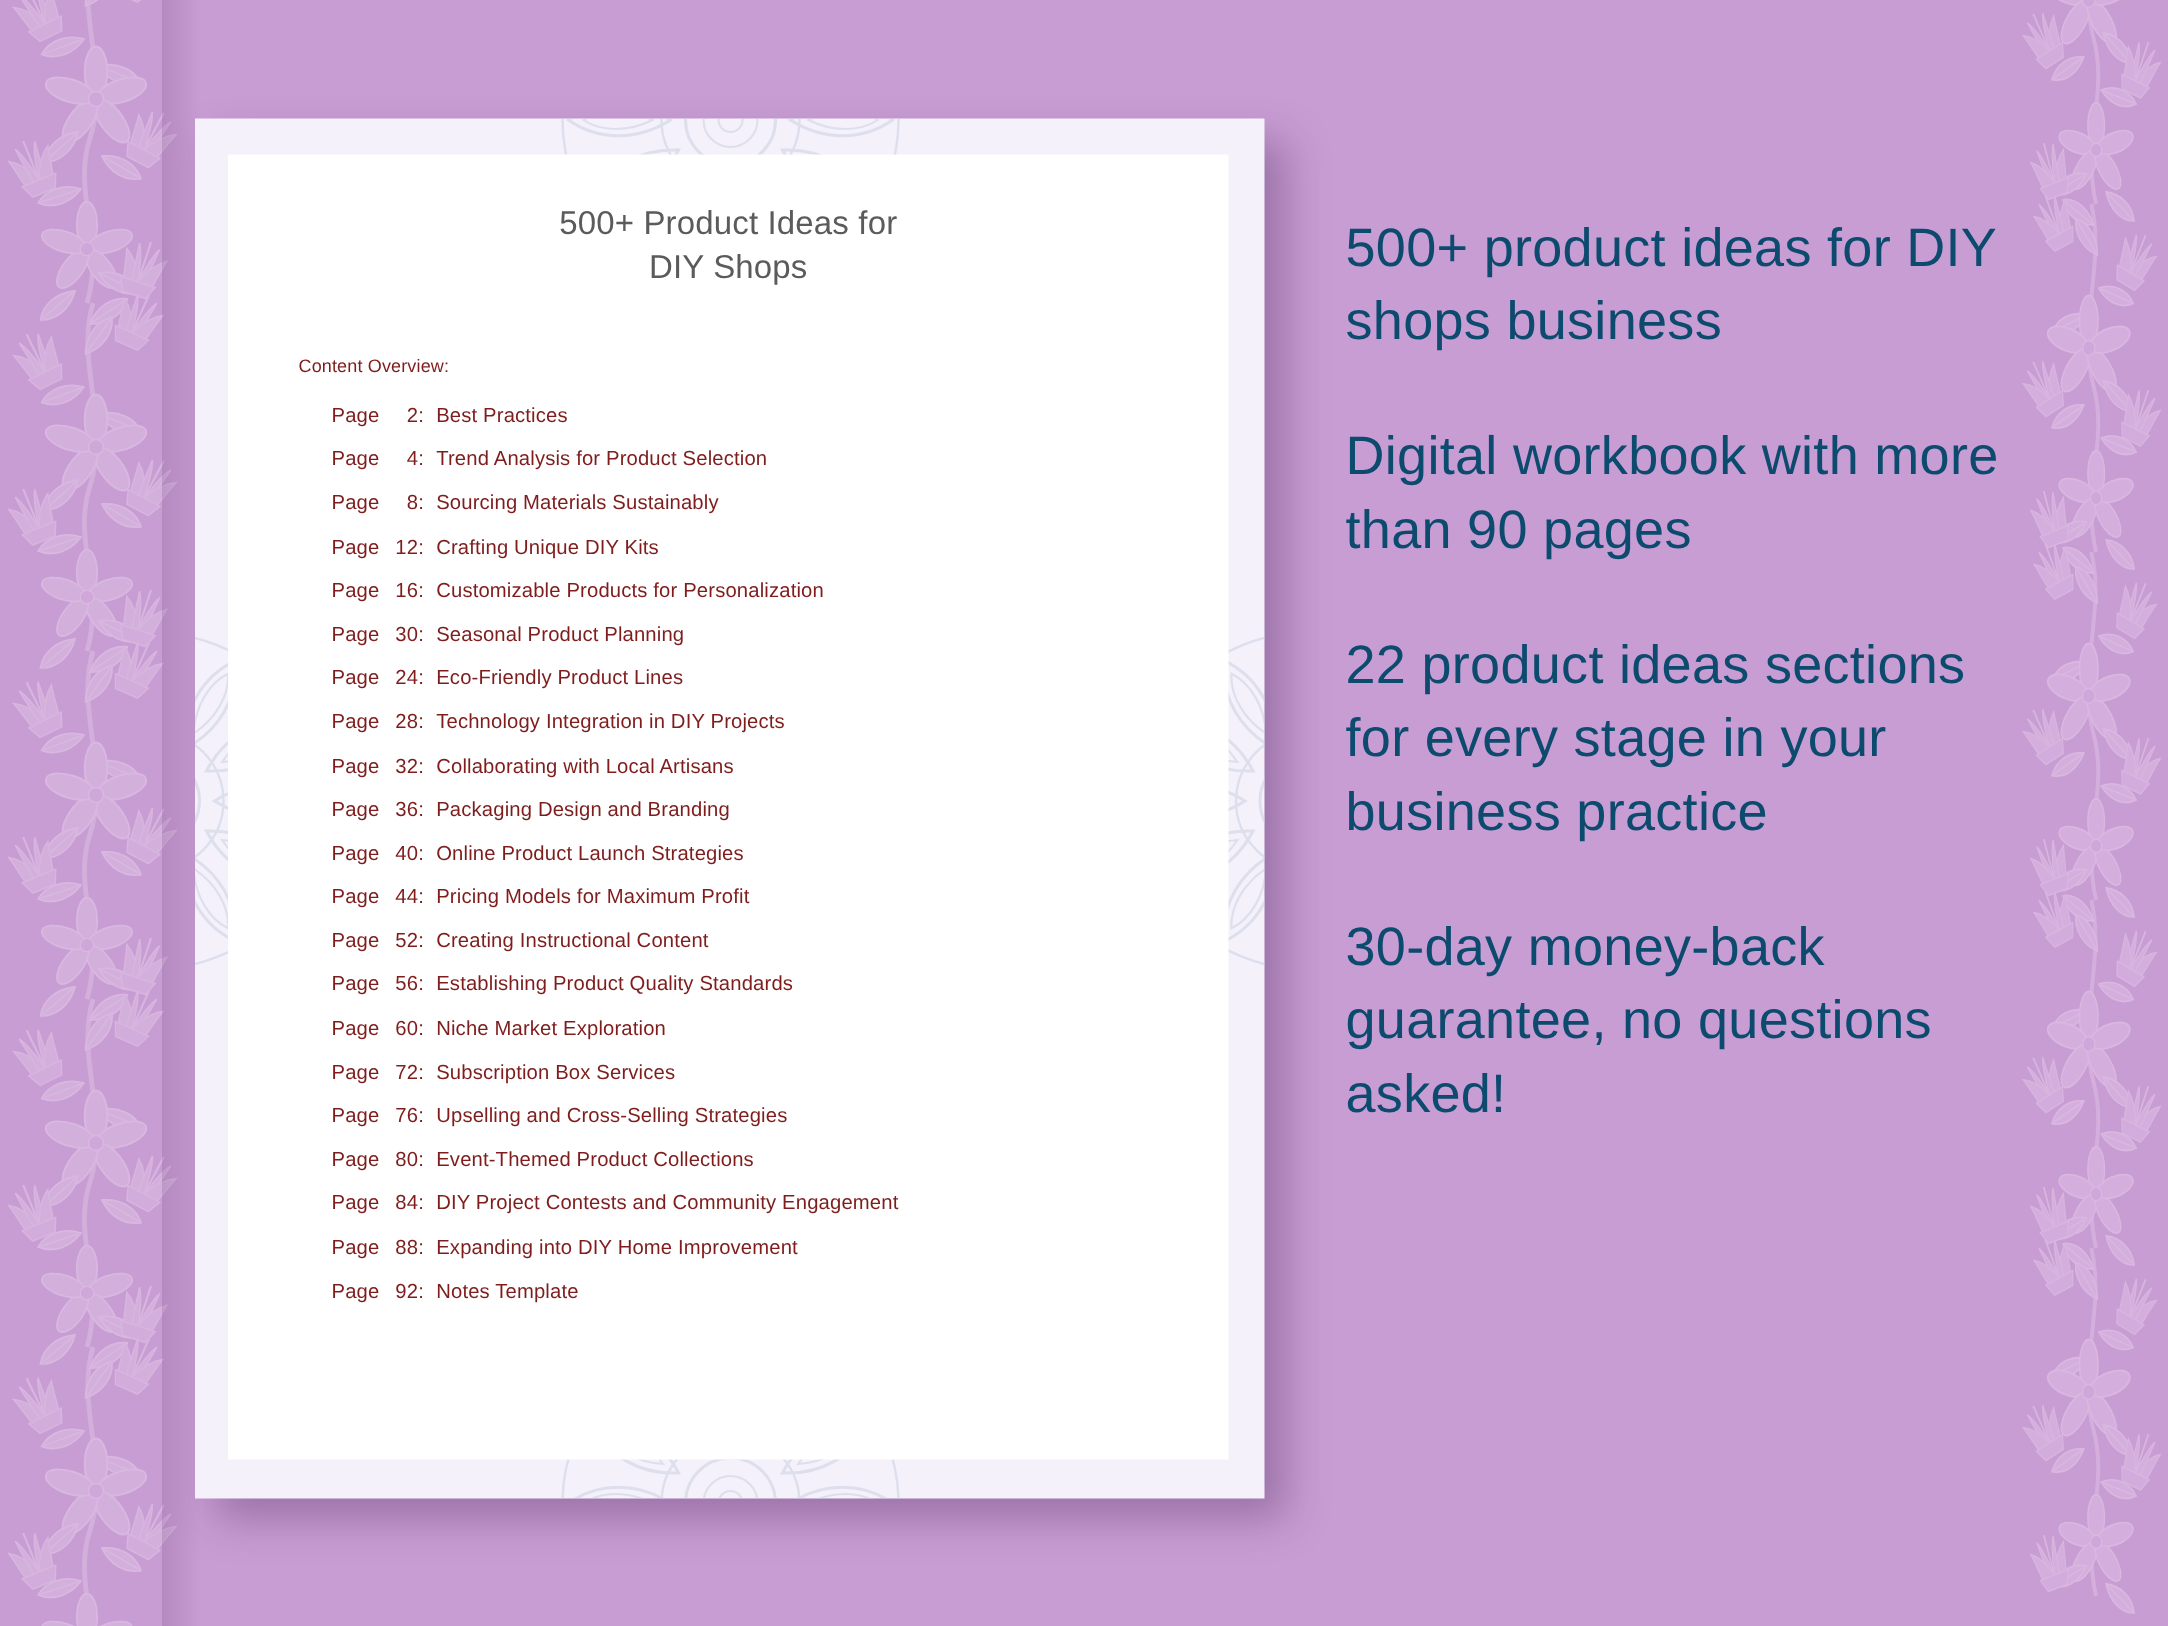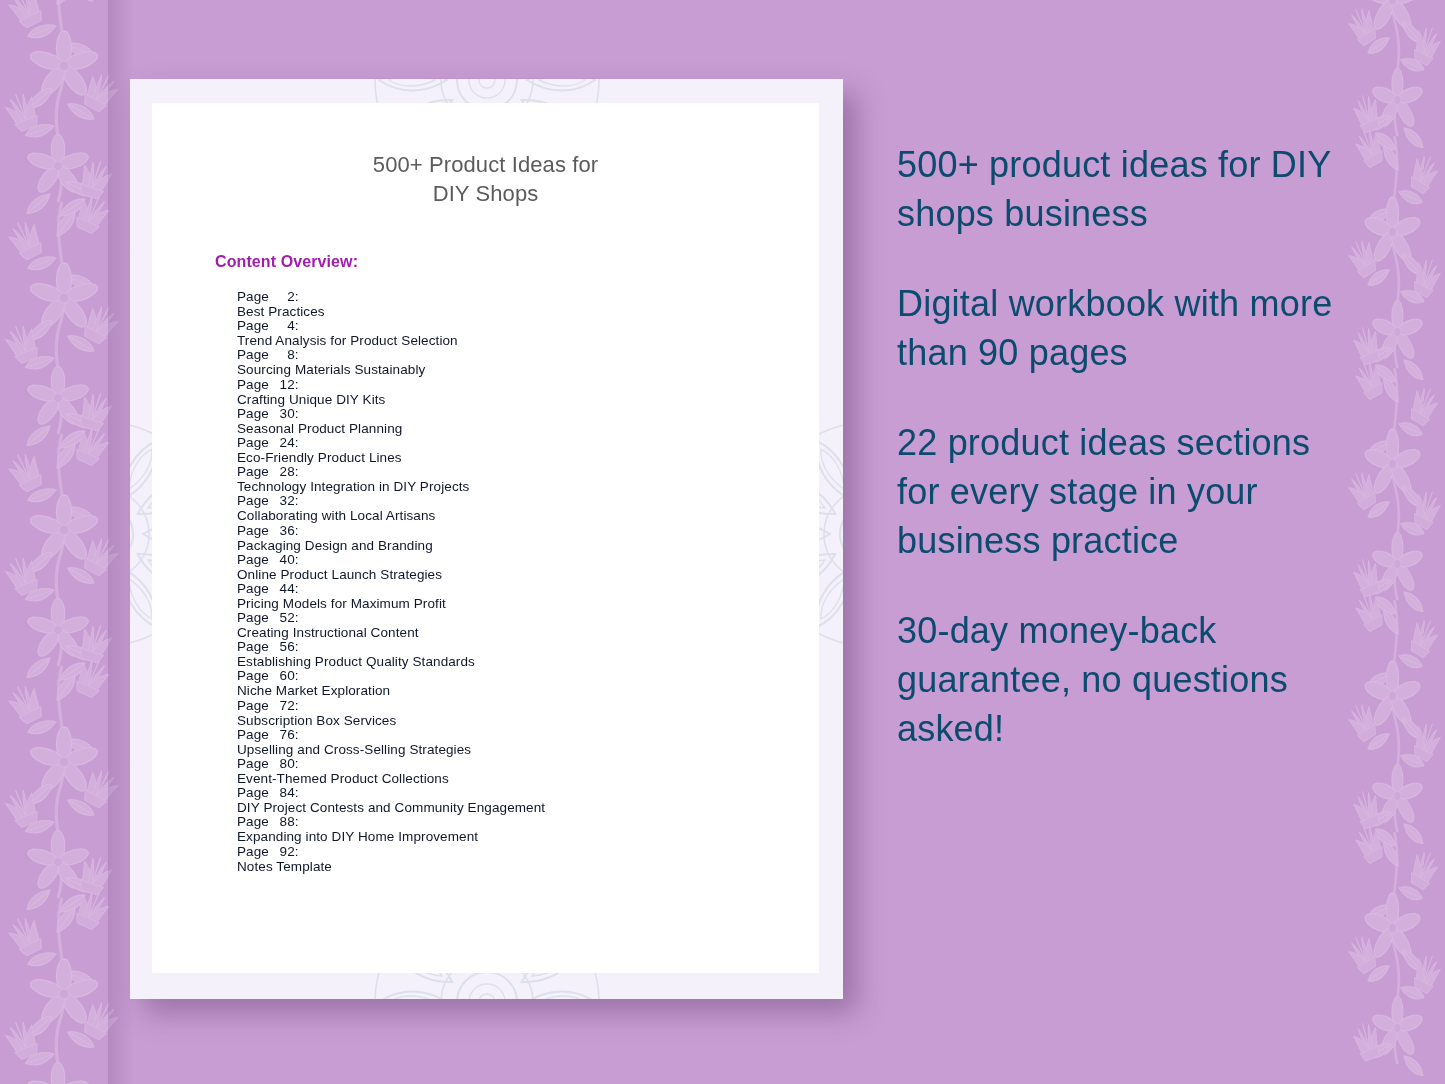--- a/index.html
+++ b/index.html
@@ -62,58 +62,57 @@
   .mandala-bot   { top: 798px;   left: 232px; width: 250px; height: 250px; }
 
   
   .page {
     position: absolute;
     left: 22px;
     top: 24px;
     width: 667px;
     height: 870px;
     background: #ffffff;
-    padding: 16px;
+    padding: 0;
     z-index: 2;
   }
 
   .doc-title {
     margin-top: 31px;
     text-align: center;
     font-size: 22px;
     line-height: 29px;
     font-weight: 400;
     color: #5b5b5b;
     letter-spacing: 0.1px;
     white-space: pre-line;
   }
 
   .overview-label {
     margin-top: 45px;
     margin-left: 47px;
-    font-size: 16px;
-    color: #a21caf;
-    font-weight: 700;
+    font-size: 12px;
+    color: #7f1d1d;
+    font-weight: 400;
     letter-spacing: 0.1px;
   }
 
   .toc {
     margin-top: 18px;
     margin-left: 69px;
     list-style: none;
   }
 
   .toc-row {
     display: flex;
     align-items: baseline;
     height: 29.2px;
     font-size: 13.5px;
-    color: #0f172a;
+    color: #7f1d1d;
     letter-spacing: 0.1px;
-    flex-direction: column;
   }
 
   .toc-page {
     display: inline-block;
     min-width: 57px;
     text-align: left;
     white-space: pre;
   }
 
   .toc-num {
@@ -274,20 +273,24 @@
         </li>
         <li class="toc-row">
           <span class="toc-page"><span>Page</span> <span class="toc-num">8</span><span class="toc-colon">:</span></span>
           <span class="toc-title">Sourcing Materials Sustainably</span>
         </li>
         <li class="toc-row">
           <span class="toc-page"><span>Page</span> <span class="toc-num">12</span><span class="toc-colon">:</span></span>
           <span class="toc-title">Crafting Unique DIY Kits</span>
         </li>
         <li class="toc-row">
+          <span class="toc-page"><span>Page</span> <span class="toc-num">16</span><span class="toc-colon">:</span></span>
+          <span class="toc-title">Customizable Products for Personalization</span>
+        </li>
+        <li class="toc-row">
           <span class="toc-page"><span>Page</span> <span class="toc-num">30</span><span class="toc-colon">:</span></span>
           <span class="toc-title">Seasonal Product Planning</span>
         </li>
         <li class="toc-row">
           <span class="toc-page"><span>Page</span> <span class="toc-num">24</span><span class="toc-colon">:</span></span>
           <span class="toc-title">Eco-Friendly Product Lines</span>
         </li>
         <li class="toc-row">
           <span class="toc-page"><span>Page</span> <span class="toc-num">28</span><span class="toc-colon">:</span></span>
           <span class="toc-title">Technology Integration in DIY Projects</span>

